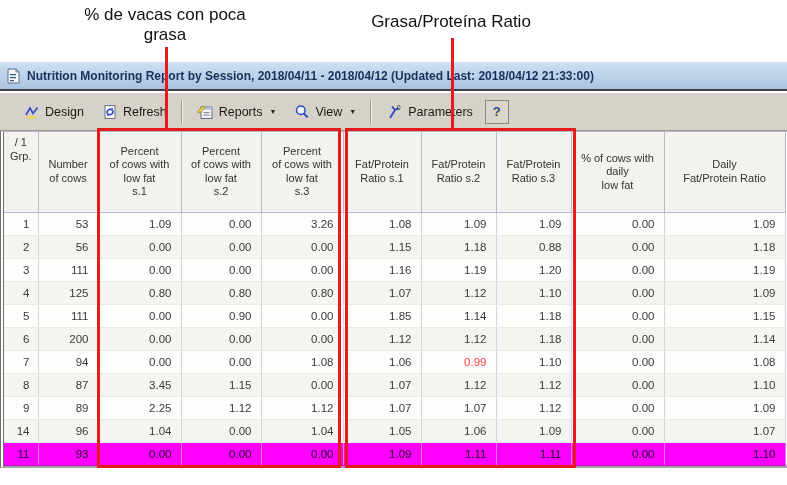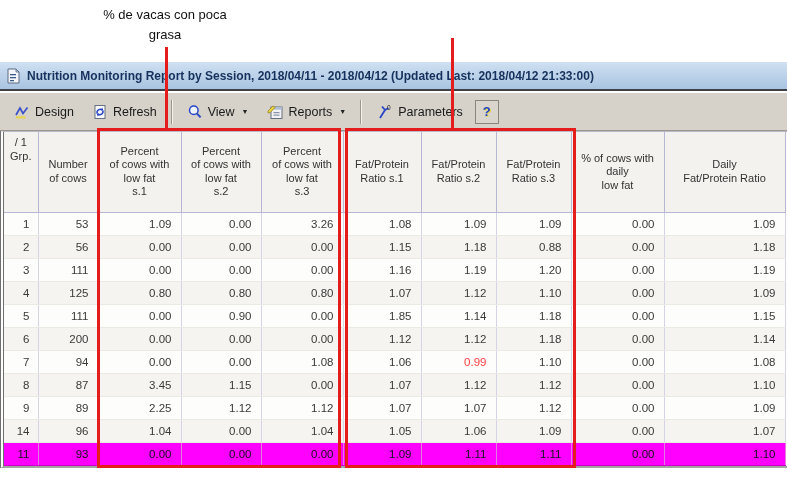--- a/index.html
+++ b/index.html
@@ -1,41 +1,41 @@
 <!DOCTYPE html>
 <html><head>
 <meta charset="utf-8">
 <style>
   * { margin:0; padding:0; box-sizing:border-box; }
   html,body { background:#fff; }
   body { font-family:"Liberation Sans", sans-serif; }
   .stage { position:relative; width:787px; height:485px; background:#fff; overflow:hidden; }
 
   
-  .callout { position:absolute; font-size:13px; color:#111; text-align:center;
+  .callout { position:absolute; font-size:17px; color:#111; text-align:center;
              line-height:20px; white-space:pre-line; z-index:30; }
   .callout1 { left:55px; top:5px; width:220px; }
   .callout2 { left:344px; top:12px; width:214px; }
   .redline { position:absolute; width:3px; z-index:30; }
   .line1 { left:165px; top:47px; height:81px; }
   .line2 { left:451px; top:38px; height:90px; }
   .redbox { position:absolute; border-style:solid; border-width:3px; background:transparent; z-index:25; }
   .box1 { left:97px;  top:128px; width:244px; height:340px; }
   .box2 { left:345px; top:128px; width:231px; height:340px; }
 
   
   .titlebar { position:absolute; left:0; top:62px; width:787px; height:29px;
               background:linear-gradient(#cfe0f2,#a9c4e0);
               border-bottom:2px solid #3f3f46;
               display:flex; align-items:center; padding-left:5px; gap:6px; }
   .title-text { font-size:12px; font-weight:bold; color:#16325c; white-space:nowrap; }
 
   .toolbar { position:absolute; left:0; top:93px; width:787px; height:38px;
              background:#d6d2ca; border-bottom:1px solid #9b978f;
-             display:flex; align-items:center; padding-left:6px; gap:2px; }
+             display:flex; align-items:center; padding-left:16px; gap:2px; }
   .tb { display:flex; align-items:center; gap:5px; background:transparent; border:1px solid transparent;
         font-family:"Liberation Sans", sans-serif; font-size:12.5px; color:#1a1a1a;
         padding:4px 7px; cursor:default; }
   .caret { font-size:7px; color:#222; margin-left:2px; }
   .sep { width:0; height:24px; border-left:1px solid #9a968c; border-right:1px solid #f4f2ee; margin:0 4px; }
   .helpbtn { width:24px; height:24px; border:1px solid #8a867c; background:#d9d5cd;
              font-size:13px; font-weight:bold; color:#2244bb; cursor:default;
              text-shadow:1px 1px 0 #e6d34a; margin-left:2px; }
 
   
@@ -56,20 +56,21 @@
                             border-right-color:#e27ae2; border-bottom-color:#cc00cc; }
   td.alert { font-weight:normal; }
 </style>
 </head>
 <body>
 
 <div class="stage">
 
   <div class="callout callout1">% de vacas con poca
 grasa</div>
+  <div class="callout callout2">Grasa/Proteína Ratio</div>
   <div class="redline line1" style="background: rgb(229, 28, 28);"></div>
   <div class="redline line2" style="background: rgb(229, 28, 28);"></div>
   <div class="redbox box1" style="background: transparent; border-color: rgb(229, 28, 28);"></div>
   <div class="redbox box2" style="background: transparent; border-color: rgb(229, 28, 28);"></div>
 
   <div class="titlebar">
     <span style="display:inline-flex;">
       <svg width="16" height="16" viewBox="0 0 16 16">
         <path d="M3 1 h8 l3 3 v11 h-11 z" fill="#f4f6fb" stroke="#5a6b85" stroke-width="1"></path>
         <path d="M11 1 v3 h3 z" fill="#c4d2e6" stroke="#5a6b85" stroke-width="0.8"></path>
@@ -99,39 +100,39 @@
           <path d="M10.8 6.5 a3.2 3.2 0 0 1 -5.2 3.4" fill="none" stroke="#2a46c8" stroke-width="1.5"></path>
           <path d="M10.4 3.6 L11.2 6.8 L8.4 6 Z" fill="#2a46c8"></path>
           <path d="M5.6 12.4 L4.8 9.2 L7.6 10 Z" fill="#2a46c8"></path>
         </svg>
       </span>
       <span>Refresh</span>
     </button>
     <span class="sep"></span>
     <button class="tb">
       <span style="display:inline-flex;">
-        <svg width="16" height="16" viewBox="0 0 16 16">
-          <circle cx="6.8" cy="6.2" r="4.3" fill="#eef4fd" stroke="#2a46c8" stroke-width="1.5"></circle>
-          <line x1="10" y1="9.6" x2="13.6" y2="13.4" stroke="#2a46c8" stroke-width="2"></line>
-        </svg>
-      </span>
-      <span>View</span>
-      <span class="caret">▼</span>
-    </button>
-    <button class="tb">
-      <span style="display:inline-flex;">
         <svg width="17" height="16" viewBox="0 0 17 16">
           <rect x="4" y="3" width="11" height="11.5" fill="#f2f2f5" stroke="#64707f" stroke-width="1"></rect>
           <rect x="4" y="3" width="11" height="2.6" fill="#aebcd2"></rect>
           <rect x="6.5" y="8" width="6" height="1.2" fill="#8892a4"></rect>
           <rect x="6.5" y="10.5" width="6" height="1.2" fill="#8892a4"></rect>
           <path d="M1 7 L6 2 L8.2 3.4 L3.4 8.4 L1 9 Z" fill="#edd23f" stroke="#8f7f1e" stroke-width="0.7"></path>
         </svg>
       </span>
       <span>Reports</span>
+      <span class="caret">▼</span>
+    </button>
+    <button class="tb">
+      <span style="display:inline-flex;">
+        <svg width="16" height="16" viewBox="0 0 16 16">
+          <circle cx="6.8" cy="6.2" r="4.3" fill="#eef4fd" stroke="#2a46c8" stroke-width="1.5"></circle>
+          <line x1="10" y1="9.6" x2="13.6" y2="13.4" stroke="#2a46c8" stroke-width="2"></line>
+        </svg>
+      </span>
+      <span>View</span>
       <span class="caret">▼</span>
     </button>
     <span class="sep"></span>
     <button class="tb">
       <span style="display:inline-flex;">
         <svg width="17" height="16" viewBox="0 0 17 16">
           <path d="M4 14 L9 6 L6 2.5" fill="none" stroke="#2a46c8" stroke-width="1.8"></path>
           <path d="M9 6 L12.5 4" fill="none" stroke="#2a46c8" stroke-width="1.8"></path>
           <text x="11" y="5.5" font-size="6.5" fill="#222" font-family="Liberation Sans, sans-serif">0</text>
         </svg>

